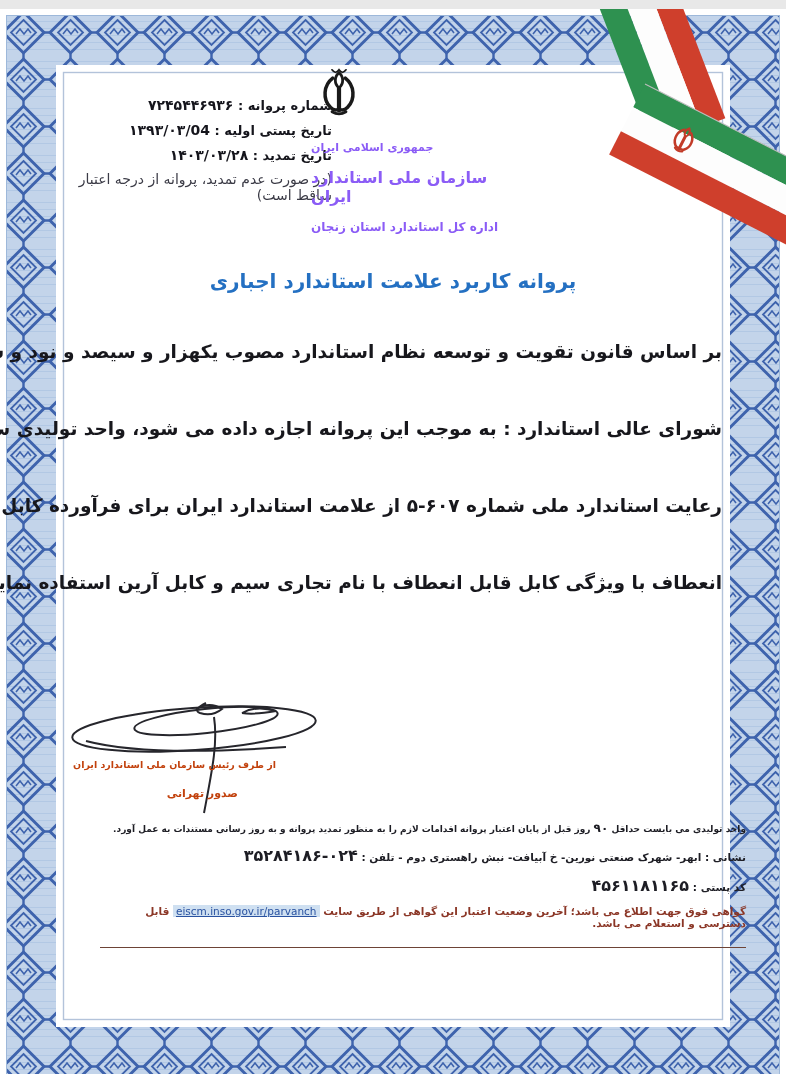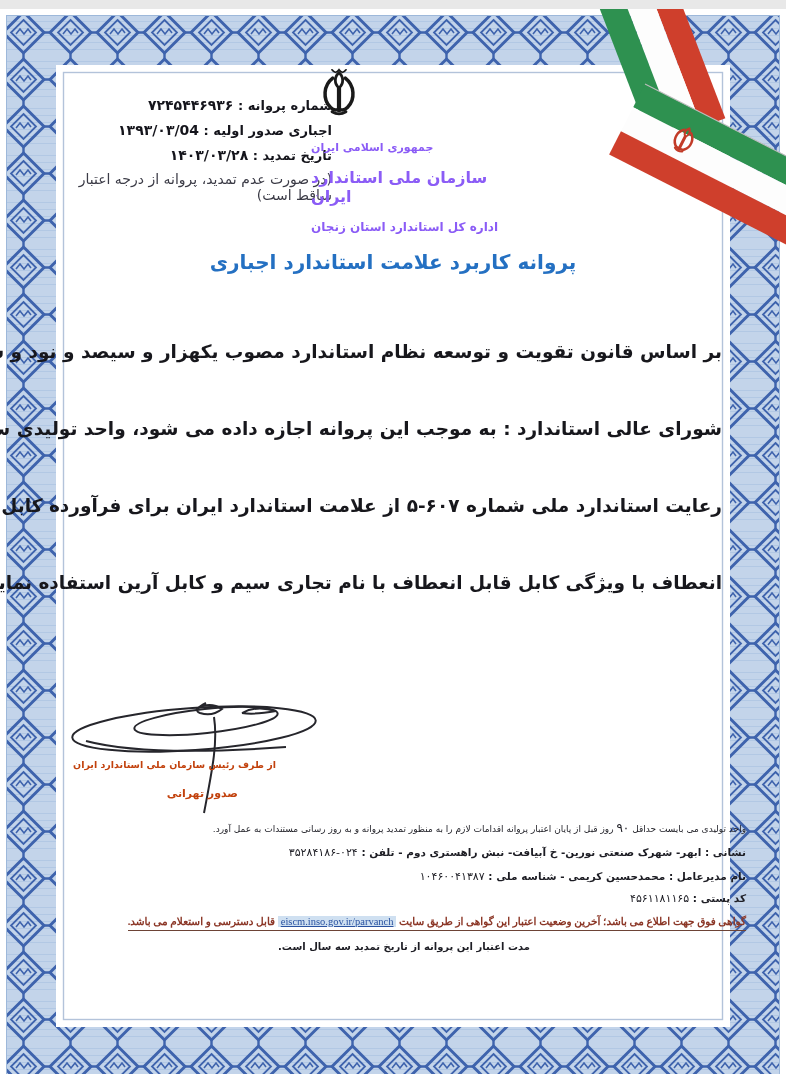--- a/index.html
+++ b/index.html
@@ -18,45 +18,45 @@
   .hdr-left .note{font-size:14px;font-weight:normal;color:#3b3b46;margin-top:3px;margin-left:14px;}
 
   
   .org{left:311px;top:56px;width:220px;text-align:left;color:#8b5cf6;}
   .org .emblem{display:inline-block;}
   .org .l1{font-size:11px;font-weight:bold;margin-top:12px;}
   .org .l2{font-size:16px;font-weight:bold;margin-top:14px;}
   .org .l3{font-size:12px;font-weight:bold;margin-top:14px;}
 
   
-  .title{left:0;top:241px;width:100%;text-align:center;
+  .title{left:0;top:260px;width:100%;text-align:center;
     color:#2470c2;font-size:20px;font-weight:bold;letter-spacing:.5px;}
 
   
   .body-text{left:62px;top:304px;width:660px;color:#17171c;}
   .body-line{height:77px;line-height:77px;font-size:18.5px;font-weight:bold;
     white-space:nowrap;text-align:justify;text-align-last:justify;}
   .body-line.last{text-align:left;text-align-last:left;}
 
   
   .sig{left:46px;top:686px;width:288px;height:122px;color:#c2410c;}
   .sig .behalf{position:absolute;top:64px;right:58px;font-size:9.5px;font-weight:bold;}
   .sig .name{position:absolute;top:92px;right:96px;font-size:11px;font-weight:bold;}
   .sig svg{position:absolute;inset:0;}
 
   
   .footer{right:40px;top:812px;width:646px;text-align:right;color:#1d1d24;}
-  .footer .f1{font-size:9px;font-weight:normal;margin-bottom:11px;}
+  .footer .f1{font-size:9px;font-weight:bold;margin-bottom:11px;}
   .footer .f1 .big{font-size:12px;}
   .footer .f2{font-size:10.5px;font-weight:bold;margin-bottom:11px;}
-  .footer .phone,.footer .nid,.footer .postal{font-size:11px;font-weight:normal;letter-spacing:.4px;}
+  .footer .phone,.footer .nid,.footer .postal{font-size:16px;font-weight:bold;letter-spacing:.4px;}
   .footer .f3{font-size:10.5px;font-weight:bold;margin-bottom:9px;}
   .footer .f4{font-size:10.5px;font-weight:bold;margin-bottom:10px;}
   .footer .f5{font-size:10.5px;font-weight:bold;color:#8b3626;margin-bottom:10px;}
-  .footer .f5 .rule{display:inline-block;border-bottom:1.5px solid #6d4336;padding-bottom:3px;font-family:Liberation Serif, serif;}
+  .footer .f5 .rule{display:inline-block;border-bottom:1.5px solid #6d4336;padding-bottom:18px;}
   .footer .url{background:#cfe0f1;color:#2a52a0;text-decoration:underline;
     padding:0 3px;font-size:10.5px;direction:ltr;unicode-bidi:embed;font-weight:normal;}
   .footer .f6{font-size:10px;font-weight:bold;padding-left:178px;text-align:left;}
 </style>
 </head>
 <body>
 
 <div class="page">
 
   <svg class="bg-art" width="786" height="1074" viewBox="0 0 786 1074" xmlns="http://www.w3.org/2000/svg">
@@ -108,21 +108,21 @@
       </g>
     </g>
   </svg>
 
   <div class="layer hdr-left">
     <div class="row">
       <span>شماره پروانه :</span>
       <span class="num">۷۲۴۵۴۴۶۹۳۶</span>
     </div>
     <div class="row">
-      <span>اجباری صدور اولیه :</span>
+      <span>تاریخ پستی اولیه :</span>
       <span class="num">۱۳۹۳/۰۳/04</span>
     </div>
     <div class="row">
       <span>تاریخ تمدید :</span>
       <span class="num">۱۴۰۳/۰۳/۲۸</span>
     </div>
     <div class="note">(در صورت عدم تمدید، پروانه از درجه اعتبار ساقط است)</div>
   </div>
 
   <div class="layer org">
@@ -170,31 +170,26 @@
   <div class="layer footer">
     <div class="f1">
       <span>واحد تولیدی می بایست حداقل</span>
       <span class="big">۹۰</span>
       <span>روز قبل از پایان اعتبار پروانه اقدامات لازم را به منظور تمدید پروانه و به روز رسانی مستندات به عمل آورد.</span>
     </div>
     <div class="f2">
       <span>نشانی : ابهر- شهرک صنعتی نورین- خ آبیافت- نبش راهستری دوم - تلفن :</span>
       <span class="phone">۰۲۴-۳۵۲۸۴۱۸۶</span>
     </div>
-    <div class="f3">
-      <span>نام مدیرعامل : محمدحسین کریمی - شناسه ملی :</span>
-      <span class="nid">۱۰۴۶۰۰۴۱۳۸۷</span>
-    </div>
     <div class="f4">
       <span>کد پستی :</span>
       <span class="postal">۴۵۶۱۱۸۱۱۶۵</span>
     </div>
     <div class="f5">
       <span class="rule">
         <span>گواهی فوق جهت اطلاع می باشد؛ آخرین وضعیت اعتبار این گواهی از طریق سایت</span>
         <span class="url">eiscm.inso.gov.ir/parvanch</span>
         <span>قابل دسترسی و استعلام می باشد.</span>
       </span>
     </div>
-    <div class="f6">مدت اعتبار این پروانه از تاریخ تمدید سه سال است.</div>
   </div>
 
 </div>
 
 </body></html>

